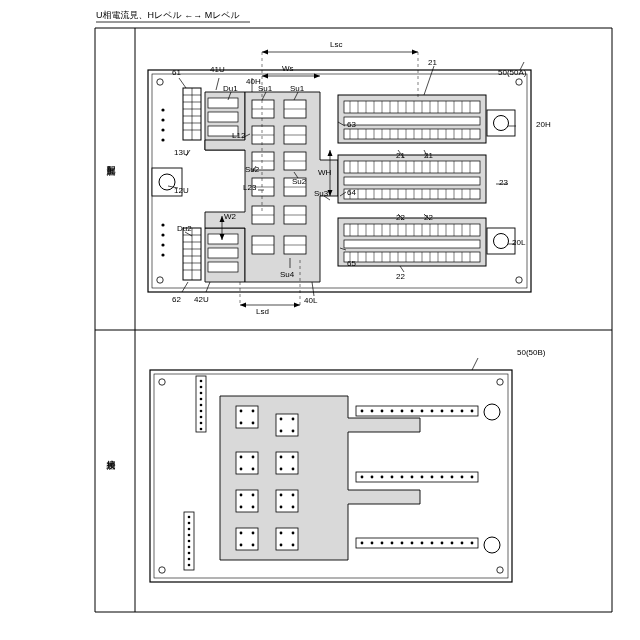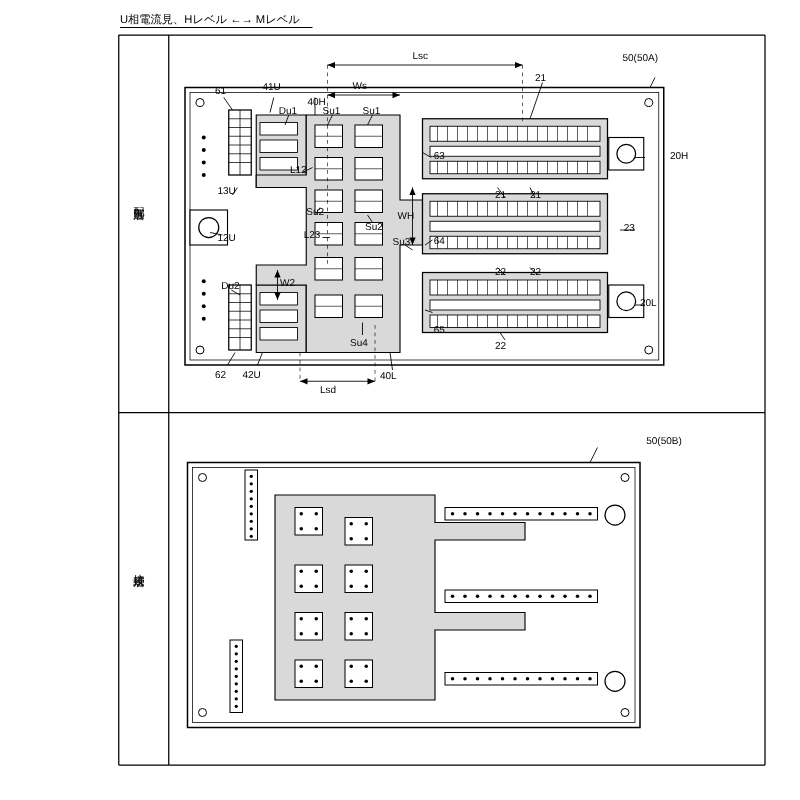--- a/index.html
+++ b/index.html
@@ -449,28 +449,28 @@
   </svg>
 
   <div class="title-text" style="left:96px; top:9px;">U相電流見、Hレベル ←→ Mレベル</div>
 
   <div class="lbl vert" style="left:106px; top:158px;">配置層</div>
   <div class="lbl vert" style="left:106px; top:452px;">接続層</div>
 
   <div class="lbl" style="left:330px; top:40px;">Lsc</div>
   <div class="lbl" style="left:282px; top:64px;">Ws</div>
   <div class="lbl" style="left:318px; top:168px;">WH</div>
-  <div class="lbl" style="left:224px; top:222px;">W2</div>
+  <div class="lbl" style="left:224px; top:212px;">W2</div>
   <div class="lbl" style="left:256px; top:307px;">Lsd</div>
 
   <div class="lbl" style="left:172px; top:68px;">61</div>
   <div class="lbl" style="left:210px; top:65px;">41U</div>
   <div class="lbl" style="left:246px; top:66px;margin-top:11px;">40H</div>
   <div class="lbl" style="left:428px; top:58px;">21</div>
-  <div class="lbl" style="left:498px; top:42px;">50(50A)</div>
+  <div class="lbl" style="left:498px; top:68px;">50(50A)</div>
   <div class="lbl" style="left:223px; top:84px;">Du1</div>
   <div class="lbl" style="left:258px; top:84px;">Su1</div>
   <div class="lbl" style="left:290px; top:84px;">Su1</div>
   <div class="lbl" style="left:347px; top:120px;">63</div>
   <div class="lbl" style="left:512px; top:120px;margin-left:24px;">20H</div>
   <div class="lbl" style="left:232px; top:131px;">L12</div>
   <div class="lbl" style="left:174px; top:148px;">13U</div>
   <div class="lbl" style="left:396px; top:151px;">21</div>
   <div class="lbl" style="left:424px; top:151px;">21</div>
   <div class="lbl" style="left:174px; top:186px;">12U</div>

